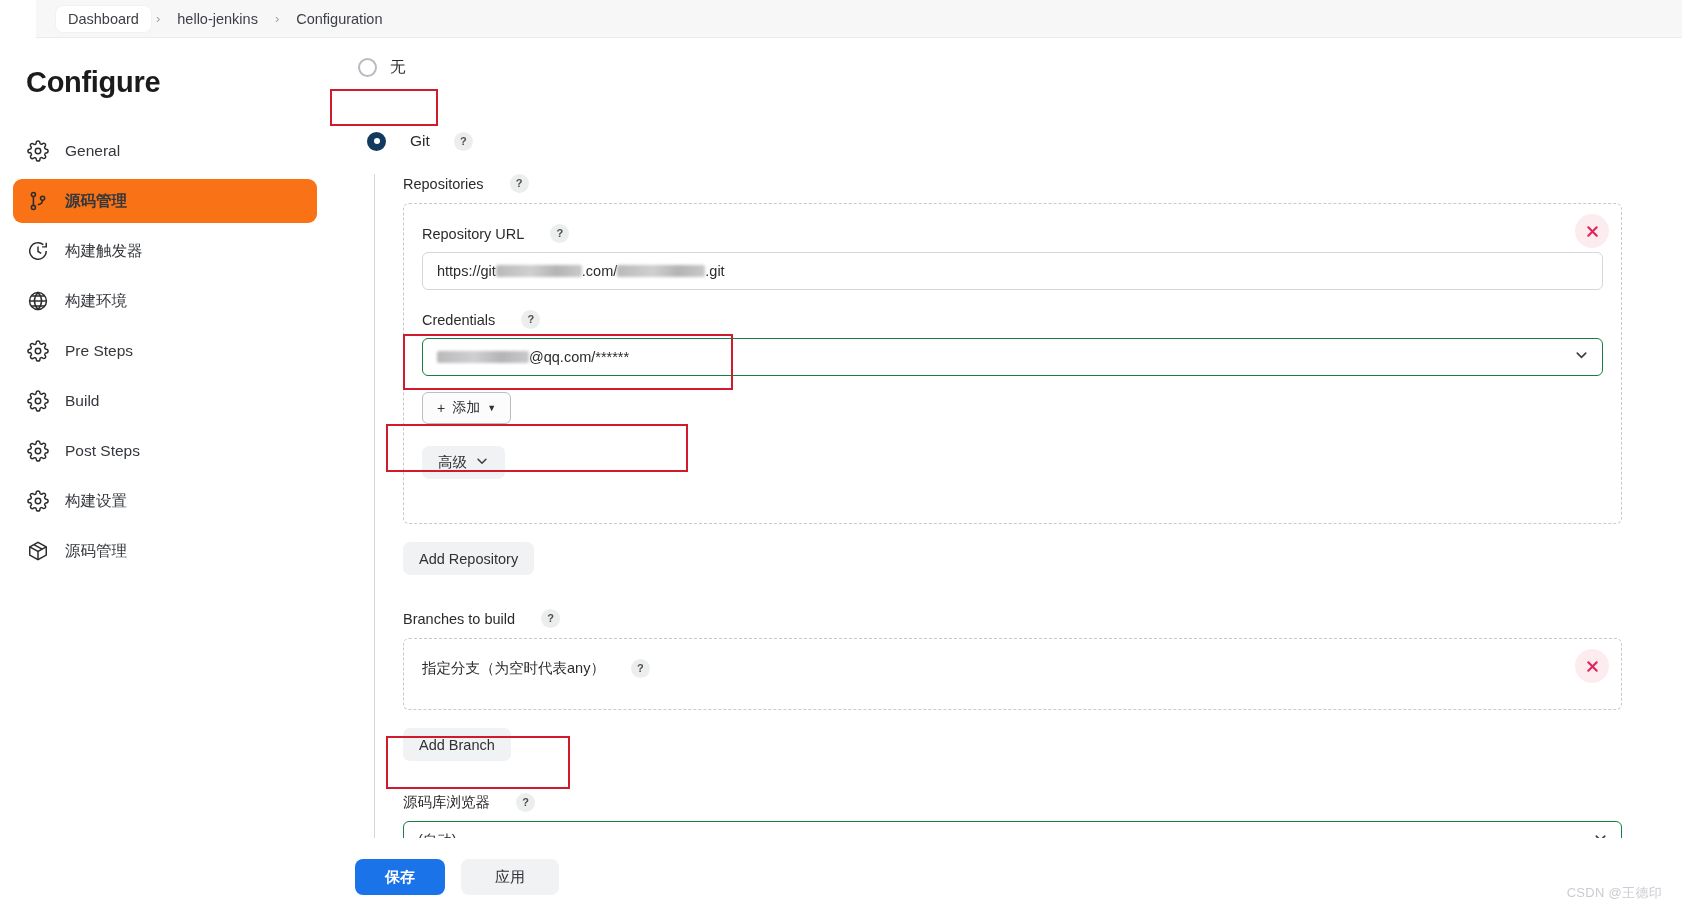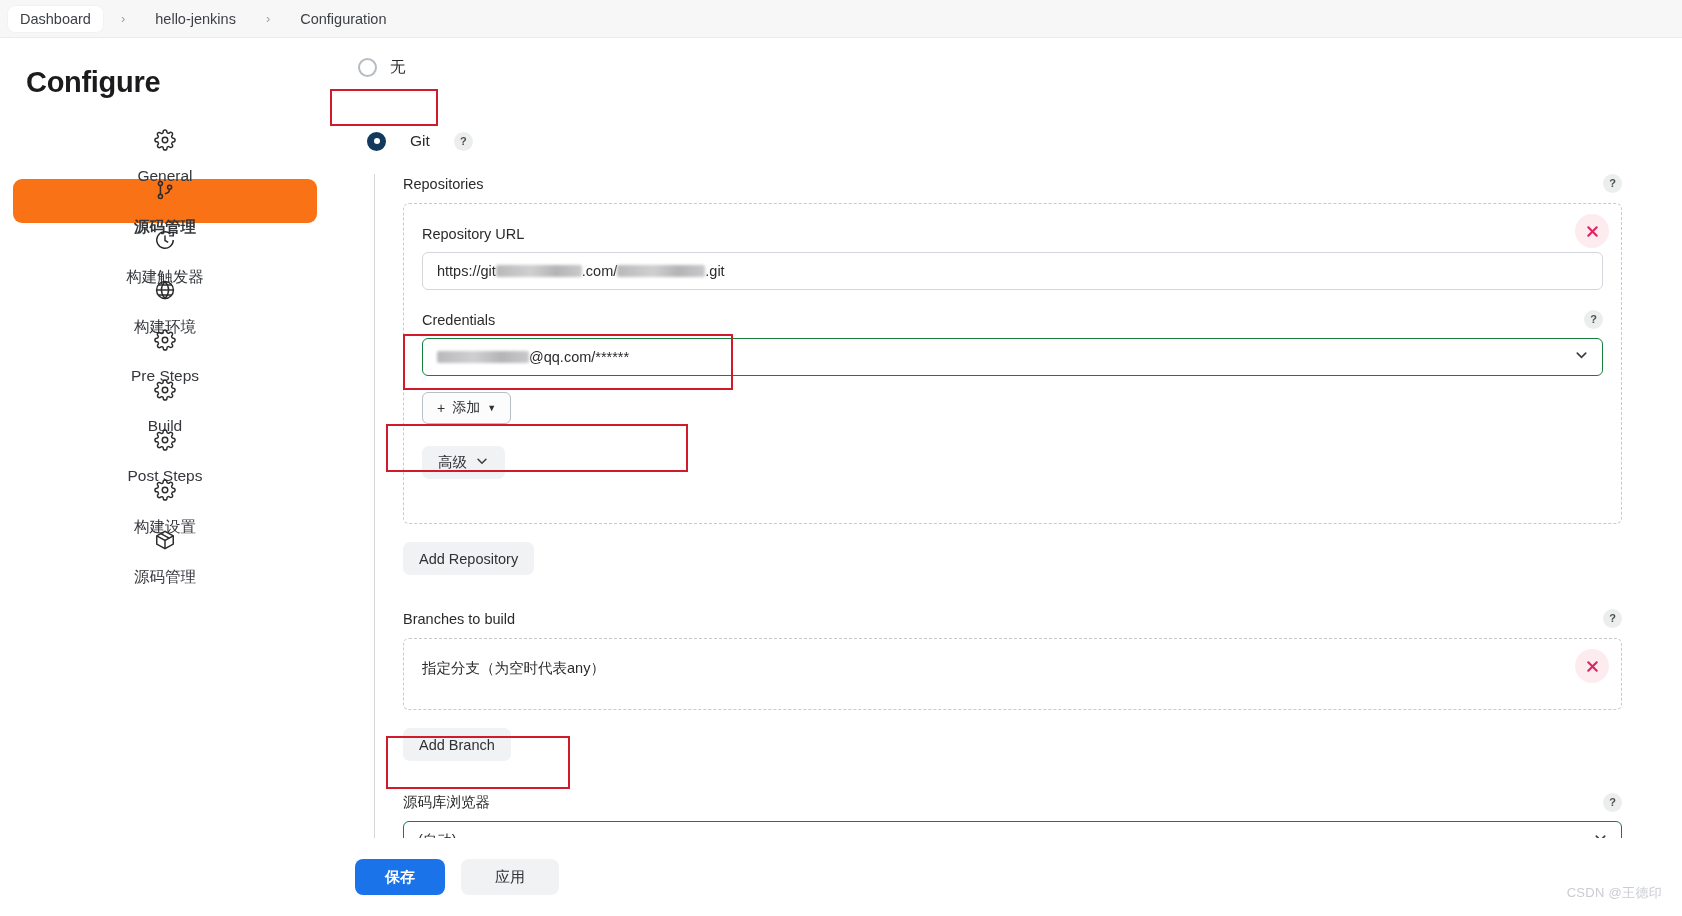--- a/index.html
+++ b/index.html
@@ -12,22 +12,23 @@
     color: #2b2b2b;
   }
 
   
   .breadcrumb-bar {
     height: 38px;
     background: #f7f7f8;
     border-bottom: 1px solid #ececee;
     display: flex;
     align-items: center;
-    padding-left: 8px;
-    gap: 15px;
+    padding-left: 20px;
+    gap: 2px;
+    margin-left: 36px;
   }
   .crumb {
     font-size: 14.5px;
     color: #3c3f44;
     padding: 5px 12px;
     border-radius: 7px;
     white-space: nowrap;
   }
   .crumb.active { background: #ffffff; box-shadow: 0 0 0 1px rgba(0,0,0,.02); }
   .crumb-sep { color: #9aa0a6; font-size: 13px; padding: 0 3px; }
@@ -39,21 +40,21 @@
   .sidebar { width: 330px; padding: 28px 0 0 0; flex: 0 0 330px; }
   .side-title {
     font-size: 29px; font-weight: bold; color: #1b1b1d;
     padding: 0 26px; margin-bottom: 30px; letter-spacing: -0.3px;
   }
   .side-list { padding: 0 13px; }
   .side-item {
     display: flex; align-items: center; gap: 16px;
     height: 44px; padding: 0 14px; margin-bottom: 6px;
     border-radius: 9px; cursor: pointer;
-    font-size: 15.5px; color: #34373c; flex-direction: column;
+    font-size: 15.5px; color: #34373c;
   }
   .side-item.selected { background: #f97316; font-weight: bold; }
   .side-item .ic { width: 22px; height: 22px; flex: 0 0 22px; display:block; }
   .side-item .ic svg { display:block; }
 
   
   .main { flex: 1; position: relative; padding: 28px 60px 0 28px; }
 
   .radio-row { display: flex; align-items: center; gap: 13px; height: 30px; }
   .radio {
@@ -83,23 +84,22 @@
   .git-block { margin-top: 18px; position: relative; }
 
   .indent-wrap {
     margin-left: 16px;
     border-left: 1px solid #d4d6da;
     padding-left: 28px;
   }
 
   .field-label {
     font-size: 14.5px; color: #2b2b2b;
-    display: flex; align-items: center; gap: 6px;
+    display: flex; align-items: center; gap: 26px;
     margin-bottom: 9px;
-    justify-content: space-between;
   }
 
   .dashed-panel {
     border: 1px dashed #c6c9ce;
     border-radius: 6px;
     padding: 20px 18px 22px 18px;
     margin-top: 10px;
     position: relative;
   }
 

